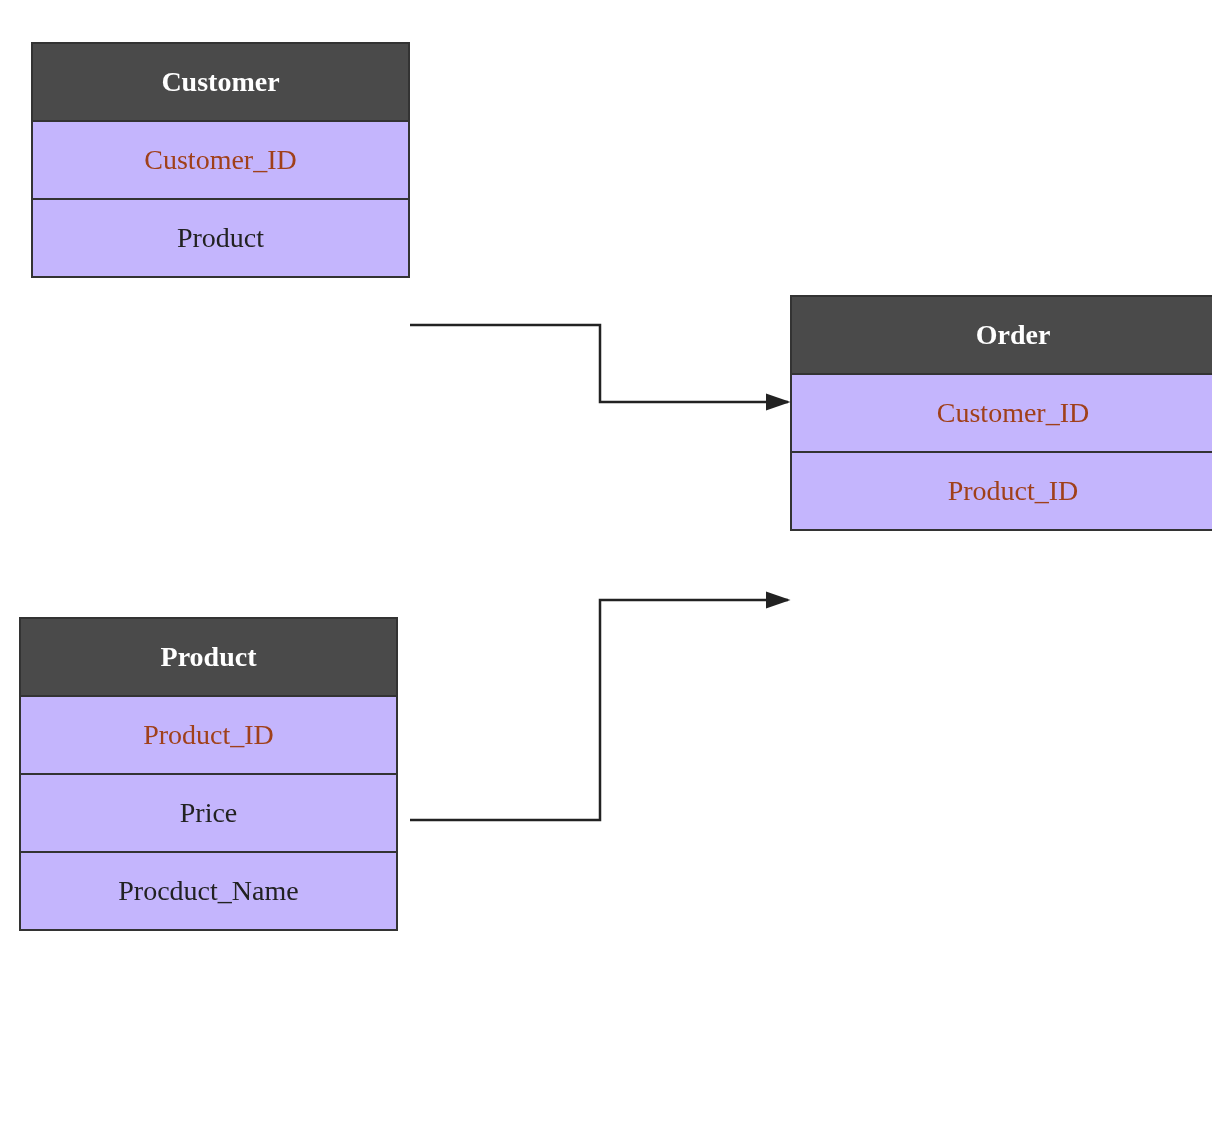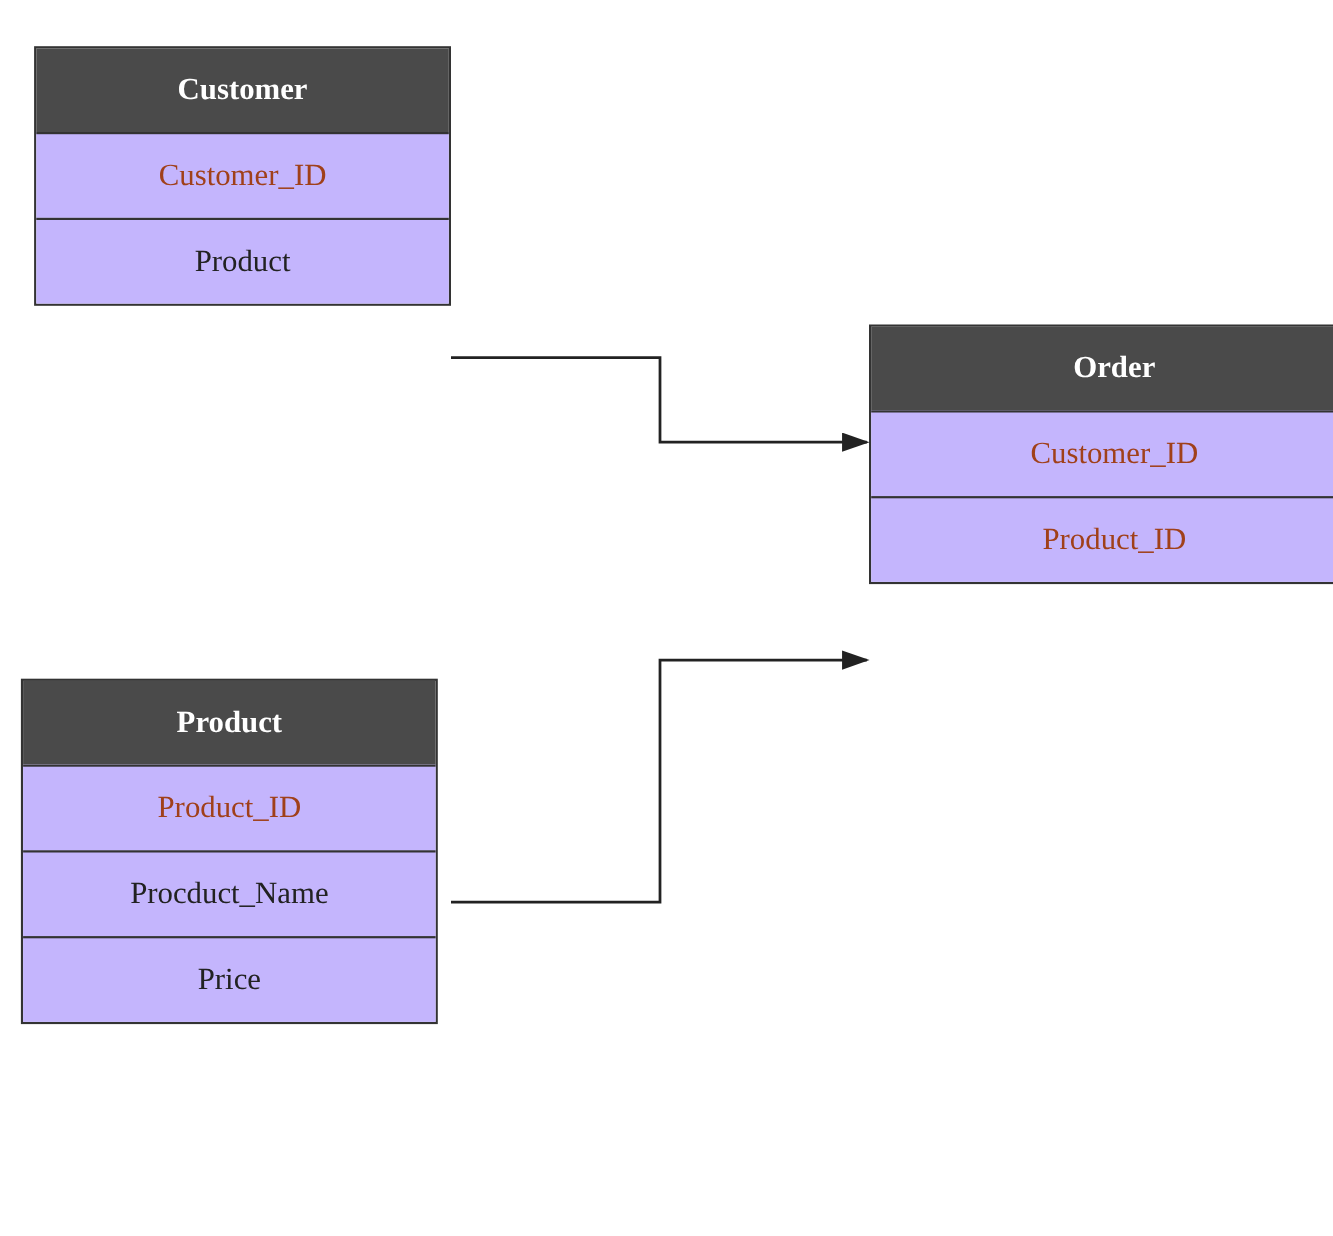--- a/index.html
+++ b/index.html
@@ -86,22 +86,22 @@
 
 <div class="er-table" id="table-customer">
   <div class="er-table-header">Customer</div>
   <div class="er-table-row pk">Customer_ID</div>
   <div class="er-table-row">Product</div>
 </div>
 
 <div class="er-table" id="table-product">
   <div class="er-table-header">Product</div>
   <div class="er-table-row pk">Product_ID</div>
+  <div class="er-table-row">Price</div>
   <div class="er-table-row">Procduct_Name</div>
-  <div class="er-table-row">Price</div>
 </div>
 
 <div class="er-table" id="table-order">
   <div class="er-table-header">Order</div>
   <div class="er-table-row pk">Customer_ID</div>
   <div class="er-table-row pk">Product_ID</div>
 </div>
 
 <svg class="connectors">
   <defs>

